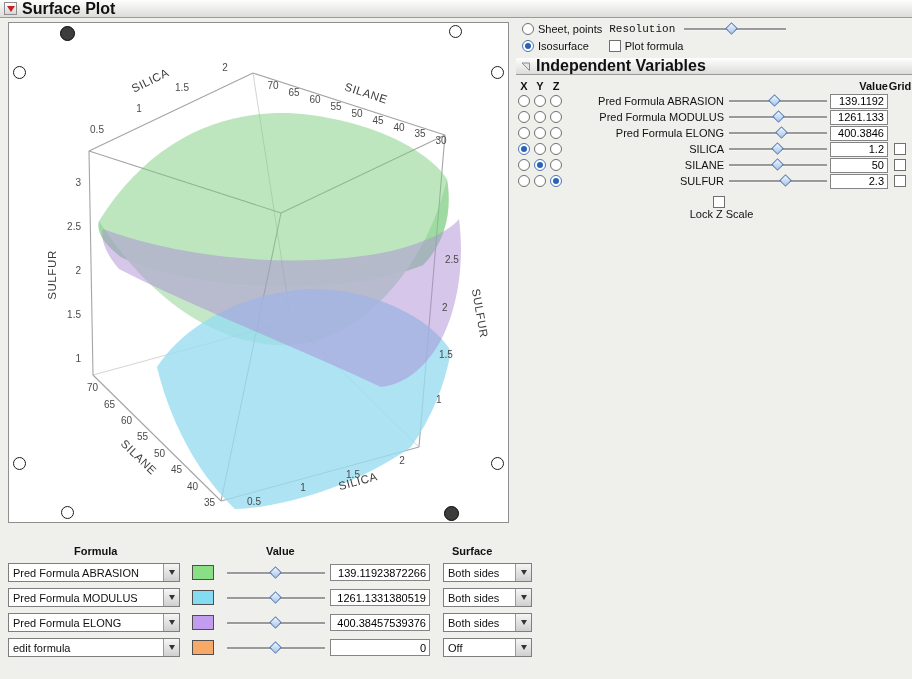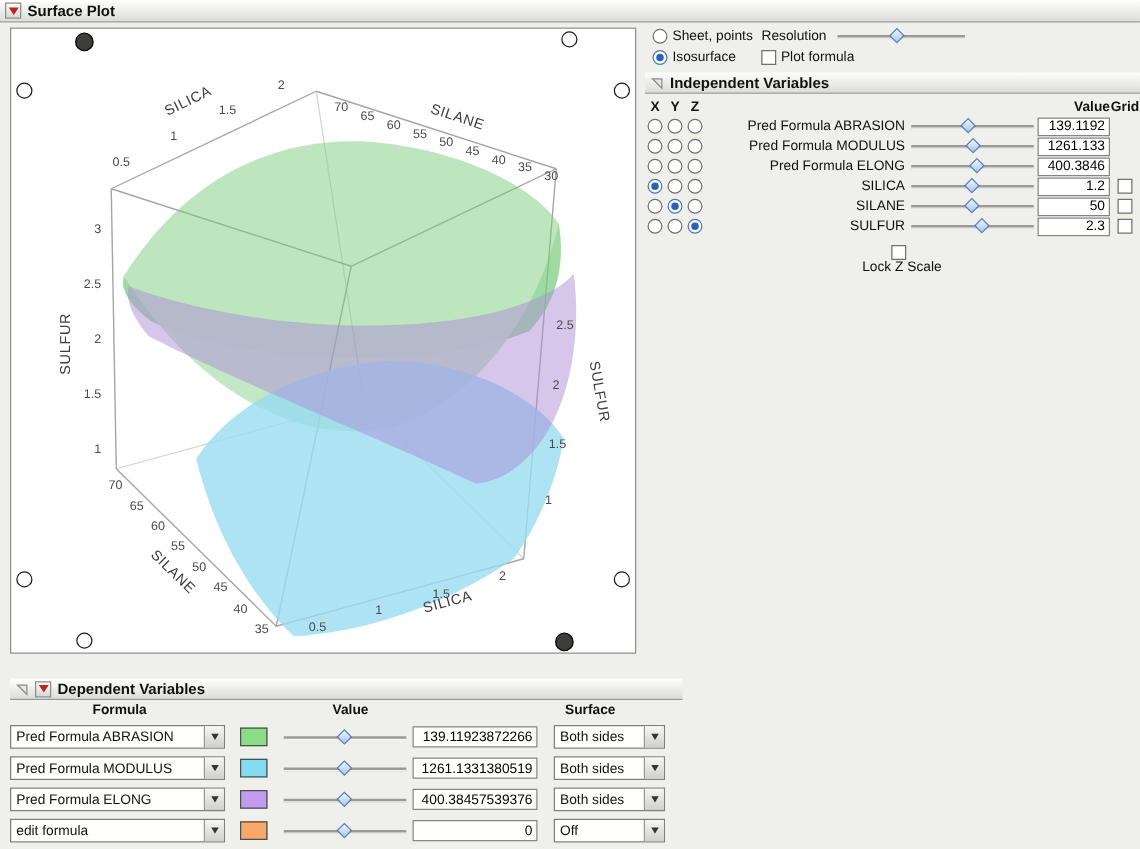--- a/index.html
+++ b/index.html
@@ -1,21 +1,21 @@
 <!DOCTYPE html>
 <html><head>
 <meta charset="utf-8">
 <style>
   html,body{margin:0;padding:0;width:912px;height:679px;overflow:hidden;
     background:#efefec;font-family:"Liberation Sans",sans-serif;font-size:11px;color:#111;}
   .abs{position:absolute;}
   
   .band{position:absolute;display:flex;align-items:center;gap:5px;box-sizing:border-box;
     background:linear-gradient(#fefefe,#dcdcd9);border-bottom:1px solid #9a9a9a;padding:0 4px;}
-  .band .title{font-weight:bold;font-size:12px;white-space:nowrap;}
+  .band .title{font-weight:bold;font-size:16px;white-space:nowrap;}
   .red-tri{width:13px;height:13px;border:1px solid #8d8d8d;background:linear-gradient(#ffffff,#d6d6d6);
     display:flex;align-items:center;justify-content:center;box-sizing:border-box;}
   .red-tri::after{content:"";width:0;height:0;border-left:4px solid transparent;border-right:4px solid transparent;border-top:6px solid #c32222;}
   
   .radio{width:12px;height:12px;border-radius:50%;background:#fff;border:1px solid #6f6f6f;box-sizing:border-box;position:relative;flex:none;}
   .radio.checked{border-color:#4a77b4;}
   .radio.checked::after{content:"";position:absolute;left:2px;top:2px;width:6px;height:6px;border-radius:50%;background:#2a62b8;}
   .cb{width:12px;height:12px;background:#fff;border:1px solid #6f6f6f;box-sizing:border-box;flex:none;}
   .slider{position:relative;height:14px;flex:none;}
   .slider .track{position:absolute;left:0;right:0;top:6px;height:2px;background:#9a9a9a;border-bottom:1px solid #f5f5f5;}
@@ -154,21 +154,21 @@
   <span class="handle open abs" style="left:4px;top:434px;"></span>
   <span class="handle open abs" style="left:482px;top:434px;"></span>
   <span class="handle open abs" style="left:52px;top:483px;"></span>
   <span class="handle filled abs" style="left:435px;top:483px;"></span>
 </div>
 
 <div id="rpanel">
   <div class="ctlrow">
     <span class="radio"></span>
     <span class="lbl" style="margin-left:4px;">Sheet, points</span>
-    <span class="lbl" style="margin-left:7px;">Resolution</span>
+    <span class="lbl" style="margin-left:7px;font-family:Liberation Mono, monospace;">Resolution</span>
     <div class="slider" style="width:102px;margin-left:9px;">
       <span class="track"></span>
         <span class="thumb" style="left:47%;"></span>
     </div>
   </div>
   <div class="ctlrow">
     <span class="radio checked"></span>
     <span class="lbl" style="margin-left:4px;">Isosurface</span>
     <span class="cb" style="margin-left:20px;"></span>
     <span class="lbl" style="margin-left:4px;">Plot formula</span>
@@ -311,27 +311,20 @@
       </span>
   </div>
 
   <div class="ctlrow" style="margin-top:7px;padding-left:10px;flex-direction:column;">
     <span class="cb"></span>
     <span class="lbl" style="margin-left:5px;">Lock Z Scale</span>
   </div>
 </div>
 
 <div id="dpanel">
-  <div class="band" style="position:relative;width:538px;height:17px;">
-    <svg class="disc" width="11" height="11">
-        <path d="M2 2 L9.5 2 L9.5 9.5 Z" fill="#e6e6e6" stroke="#8c8c8c"></path>
-      </svg>
-    <span class="red-tri"></span>
-    <span class="title">Dependent Variables</span>
-  </div>
 
   <div class="dep-colhdr">
     <span class="abs" style="left:66px;top:2px;">Formula</span>
     <span class="abs" style="left:258px;top:2px;">Value</span>
     <span class="abs" style="left:444px;top:2px;">Surface</span>
   </div>
 
   <div class="deprow">
     <div class="combo" style="width:172px;">
       <span class="txt">Pred Formula ABRASION</span>

